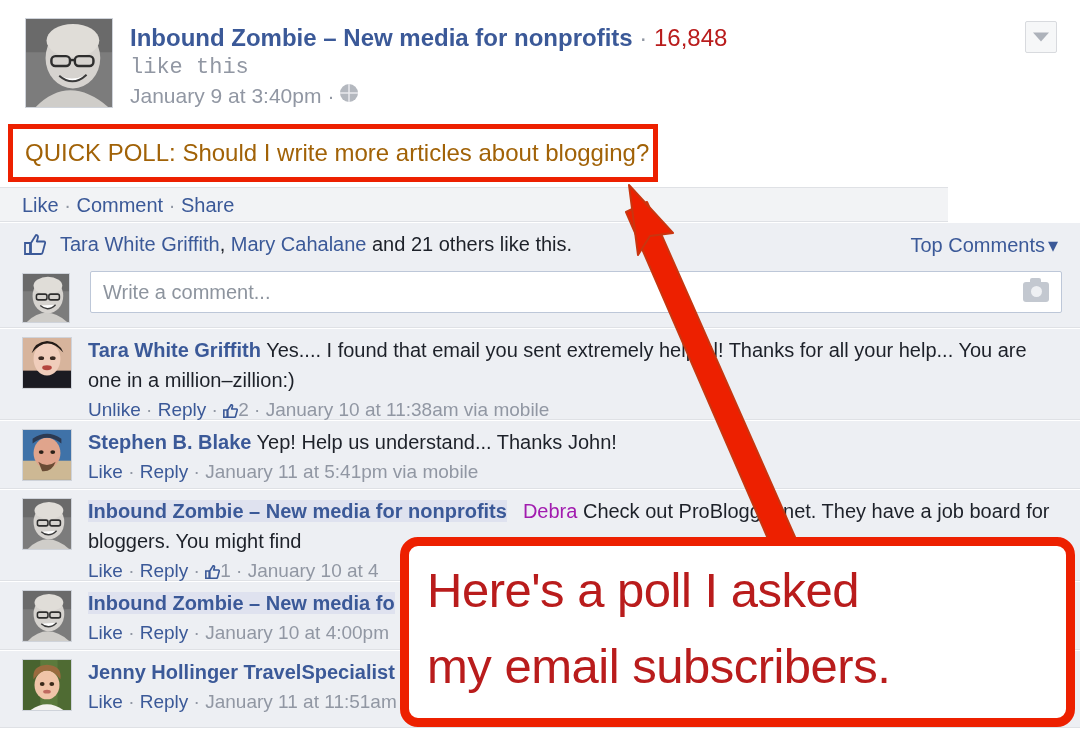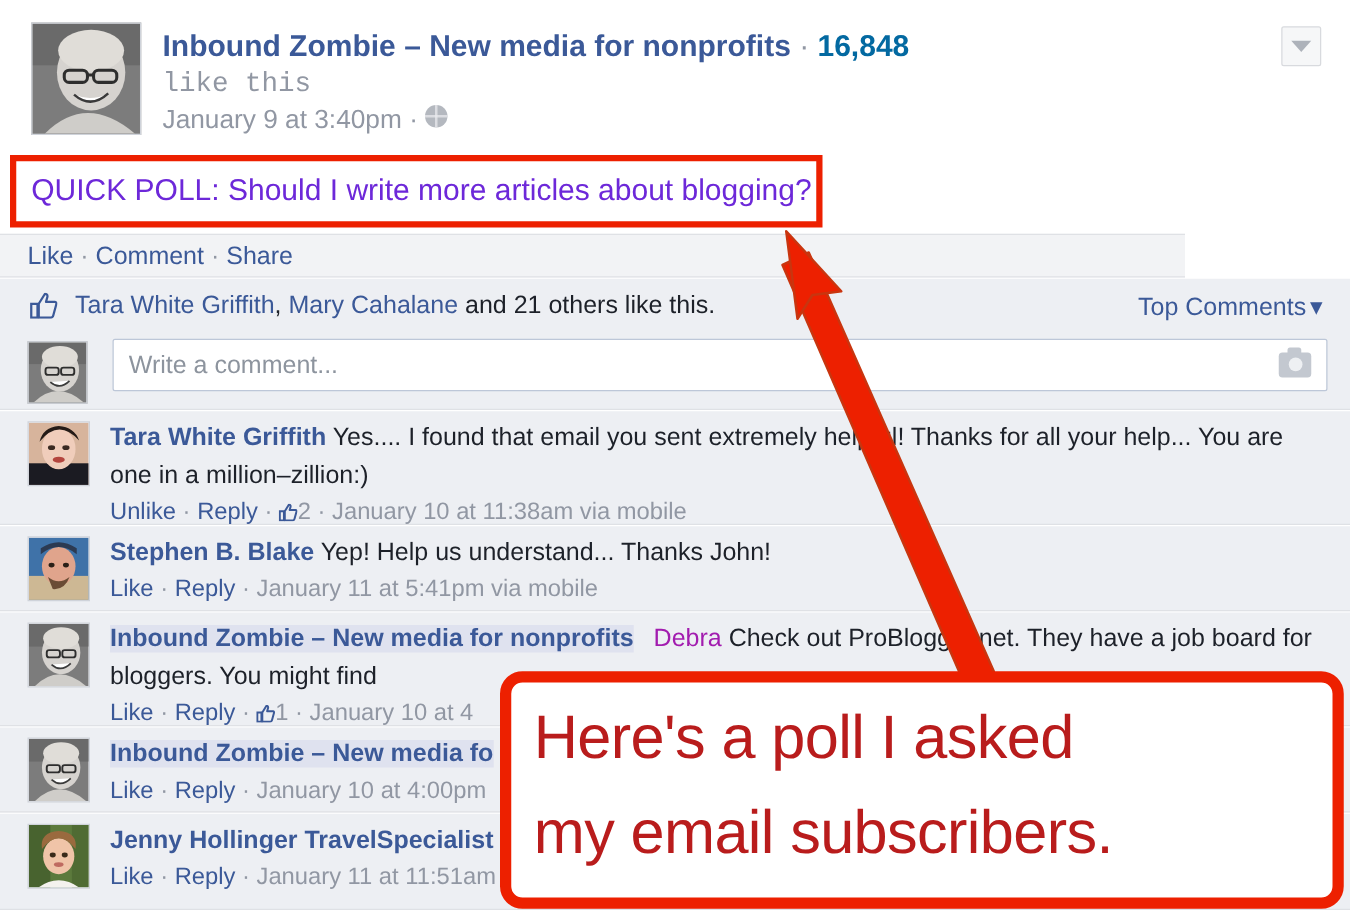--- a/index.html
+++ b/index.html
@@ -16,42 +16,42 @@
   .pfp {
     position:absolute; left:25px; top:18px; width:88px; height:90px;
     border:1px solid #cfd3da; background:#9a9a9a;
     overflow:hidden;
   }
   .pfp-art { position:absolute; inset:0; }
   .hdr-text { position:absolute; left:130px; top:22px; width:880px; }
   .hdr-line1 { font-size:24px; line-height:32px; white-space:nowrap; }
   .page-name { color:#3b5998; font-weight:bold; }
   .dot-sep { color:#9197a3; font-weight:normal; }
-  .like-count { color:#0369a1; font-weight:bold; }
+  .like-count { color:#b91c1c; font-weight:normal; }
   .hdr-line2 { font-size:22px; line-height:28px; color:#9197a3;font-family:Liberation Mono, monospace; }
   .hdr-line3 { font-size:21px; line-height:28px; color:#9197a3; display:flex; gap:6px; }
   .globe { display:inline-block; width:18px; height:18px; border-radius:50%;
            background:#b4b8bf; position:relative; top:2px; }
   .globe::before { content:""; position:absolute; left:8px; top:0; width:2px; height:18px; background:#e9eaed; opacity:.75;}
   .globe::after { content:""; position:absolute; left:0; top:8px; width:18px; height:2px; background:#e9eaed; opacity:.75;}
 
   .caret-btn {
     position:absolute; right:23px; top:21px; width:32px; height:32px;
     border:1px solid #d8dade; background:#f6f7f8; border-radius:2px;
   }
   .caret-btn .tri {
     position:absolute; left:50%; top:50%; transform:translate(-50%,-50%);
     width:0; height:0; border-left:8px solid transparent; border-right:8px solid transparent;
     border-top:9px solid #adb2ba;
   }
 
   
   .status-area { position:absolute; left:0; top:118px; width:1080px; height:68px; background:#fff; }
   .status-text {
-    position:absolute; left:25px; top:20px; font-size:24px; color:#6d28d9;
+    position:absolute; left:25px; top:20px; font-size:24px; color:#a16207;
     line-height:30px; white-space:nowrap;
   }
   .redbox-poll {
     position:absolute; left:8px; top:124px; width:650px; height:58px;
     border:5px solid #ED2000; background:transparent; z-index:40;
   }
   .action-bar {
     position:absolute; left:0; top:187px; width:948px; height:35px;
     background:#f2f3f5; border-top:1px solid #dfe1e5; border-bottom:1px solid #dfe1e5;
   }

